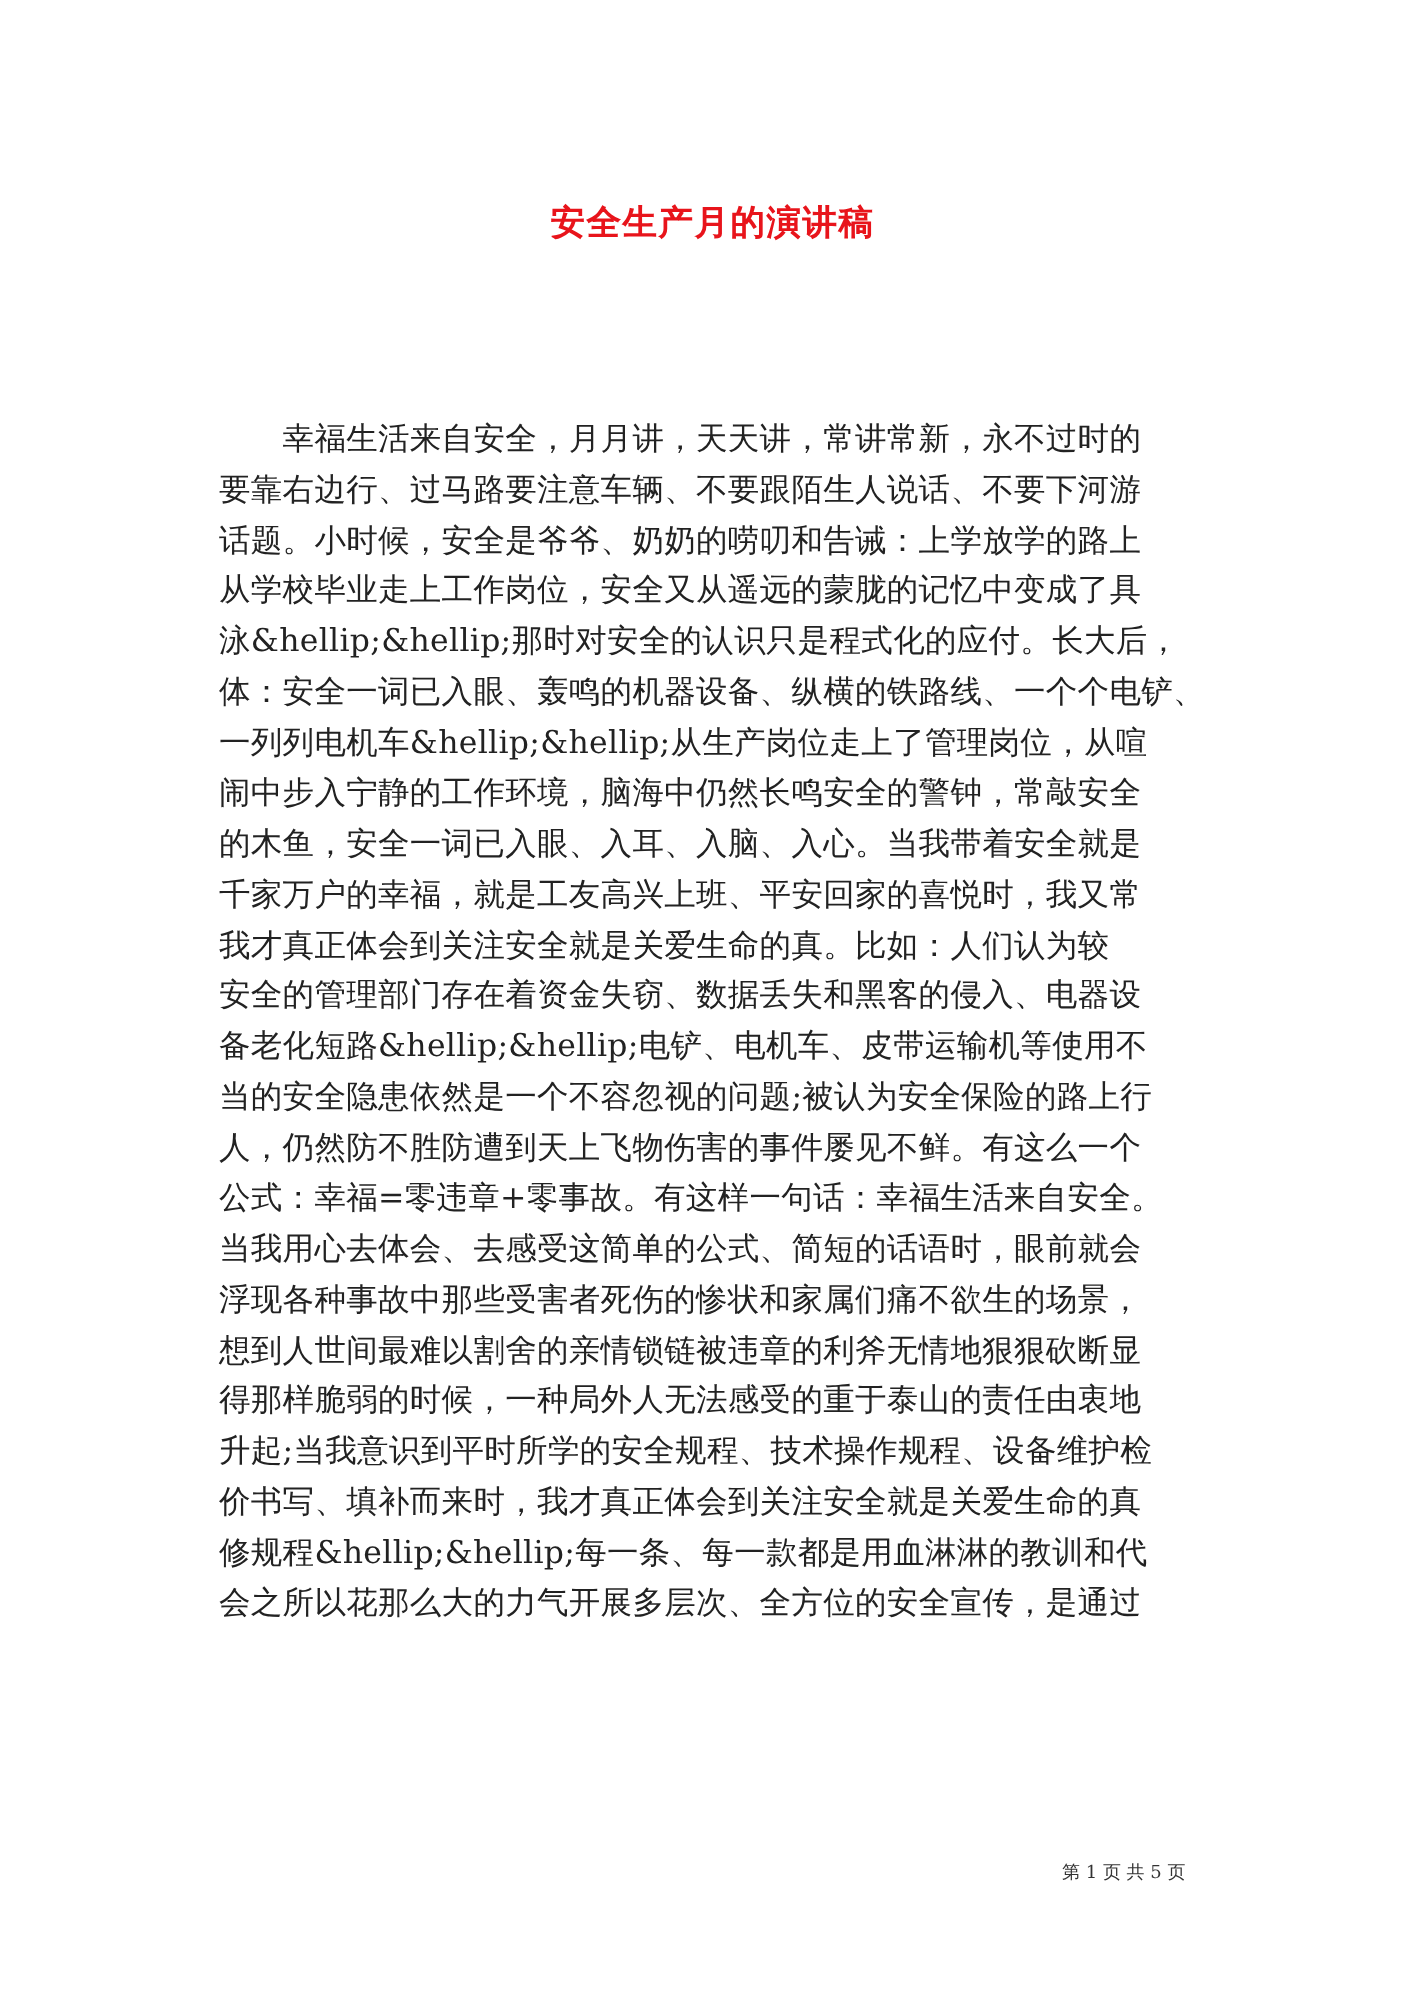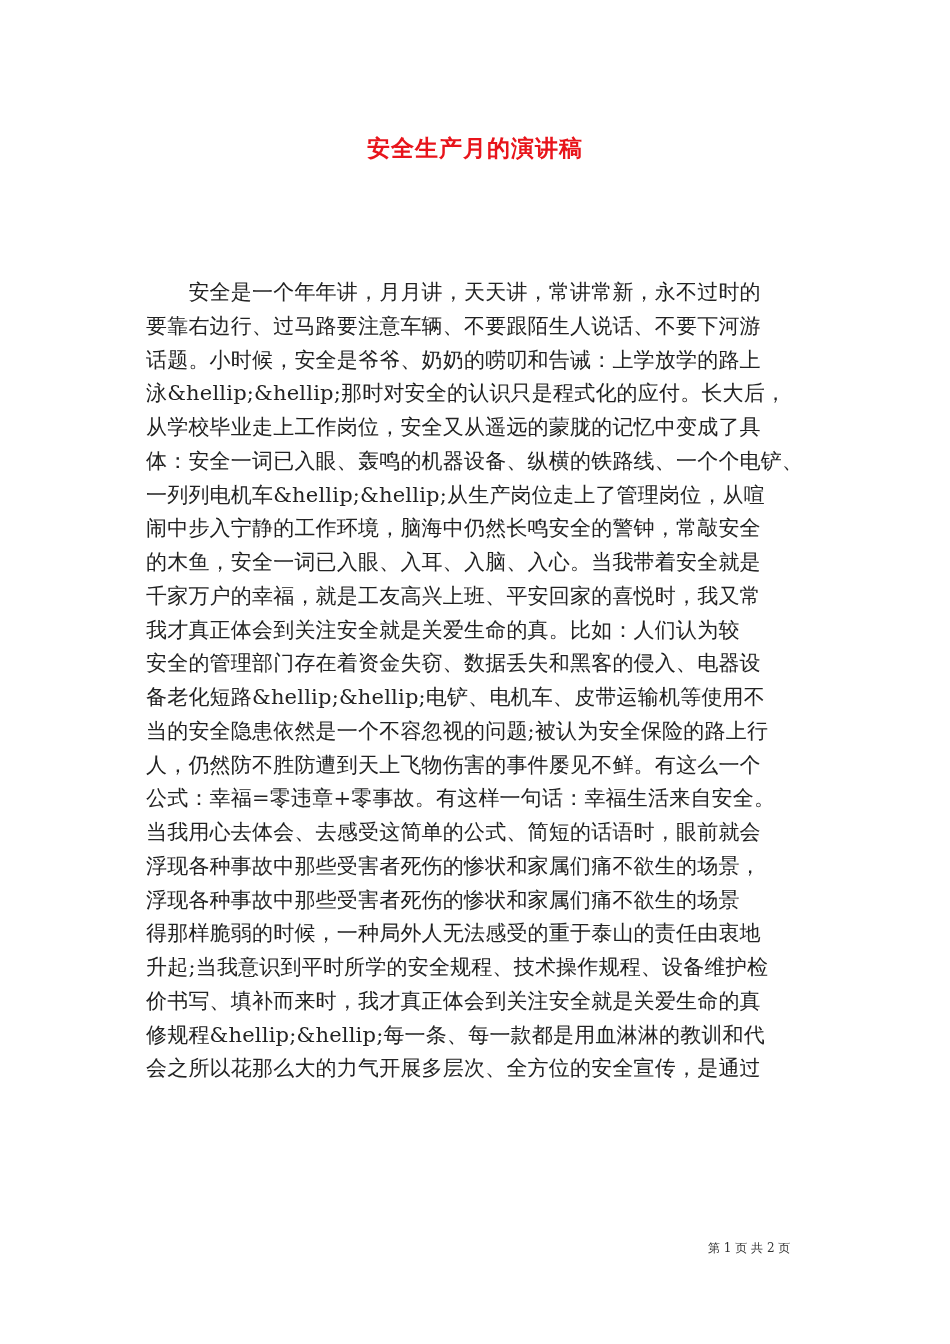--- a/index.html
+++ b/index.html
@@ -14,39 +14,39 @@
           letter-spacing:0.2px; color:#222; }
   .footer { position:absolute; top:1240px; left:708px; width:110px;
             font-size:12px; color:#333; font-family:"DejaVu Serif", serif; }
 </style>
 </head>
 <body>
 
 <div class="page">
   <div class="title">安全生产月的演讲稿</div>
   <div class="body-text" id="body">
-      <div class="line">　　安全是一个年年讲，月月讲，天天讲，常讲常新，永不过时的</div>
+      <div class="line">　　幸福生活来自安全，月月讲，天天讲，常讲常新，永不过时的</div>
       <div class="line">要靠右边行、过马路要注意车辆、不要跟陌生人说话、不要下河游</div>
       <div class="line">话题。小时候，安全是爷爷、奶奶的唠叨和告诫：上学放学的路上</div>
+      <div class="line">从学校毕业走上工作岗位，安全又从遥远的蒙胧的记忆中变成了具</div>
       <div class="line">泳&amp;hellip;&amp;hellip;那时对安全的认识只是程式化的应付。长大后，</div>
-      <div class="line">从学校毕业走上工作岗位，安全又从遥远的蒙胧的记忆中变成了具</div>
       <div class="line">体：安全一词已入眼、轰鸣的机器设备、纵横的铁路线、一个个电铲、</div>
       <div class="line">一列列电机车&amp;hellip;&amp;hellip;从生产岗位走上了管理岗位，从喧</div>
       <div class="line">闹中步入宁静的工作环境，脑海中仍然长鸣安全的警钟，常敲安全</div>
       <div class="line">的木鱼，安全一词已入眼、入耳、入脑、入心。当我带着安全就是</div>
       <div class="line">千家万户的幸福，就是工友高兴上班、平安回家的喜悦时，我又常</div>
       <div class="line">我才真正体会到关注安全就是关爱生命的真。比如：人们认为较</div>
       <div class="line">安全的管理部门存在着资金失窃、数据丢失和黑客的侵入、电器设</div>
       <div class="line">备老化短路&amp;hellip;&amp;hellip;电铲、电机车、皮带运输机等使用不</div>
       <div class="line">当的安全隐患依然是一个不容忽视的问题;被认为安全保险的路上行</div>
       <div class="line">人，仍然防不胜防遭到天上飞物伤害的事件屡见不鲜。有这么一个</div>
       <div class="line">公式：幸福=零违章+零事故。有这样一句话：幸福生活来自安全。</div>
       <div class="line">当我用心去体会、去感受这简单的公式、简短的话语时，眼前就会</div>
       <div class="line">浮现各种事故中那些受害者死伤的惨状和家属们痛不欲生的场景，</div>
-      <div class="line">浮现各种事故中那些受害者死伤的惨状和家属们痛不欲生的场景</div>
+      <div class="line">想到人世间最难以割舍的亲情锁链被违章的利斧无情地狠狠砍断显</div>
       <div class="line">得那样脆弱的时候，一种局外人无法感受的重于泰山的责任由衷地</div>
       <div class="line">升起;当我意识到平时所学的安全规程、技术操作规程、设备维护检</div>
       <div class="line">价书写、填补而来时，我才真正体会到关注安全就是关爱生命的真</div>
       <div class="line">修规程&amp;hellip;&amp;hellip;每一条、每一款都是用血淋淋的教训和代</div>
       <div class="line">会之所以花那么大的力气开展多层次、全方位的安全宣传，是通过</div>
     </div>
-  <div class="footer">第 1 页 共 2 页</div>
+  <div class="footer">第 1 页 共 5 页</div>
 </div>
 
 </body></html>

